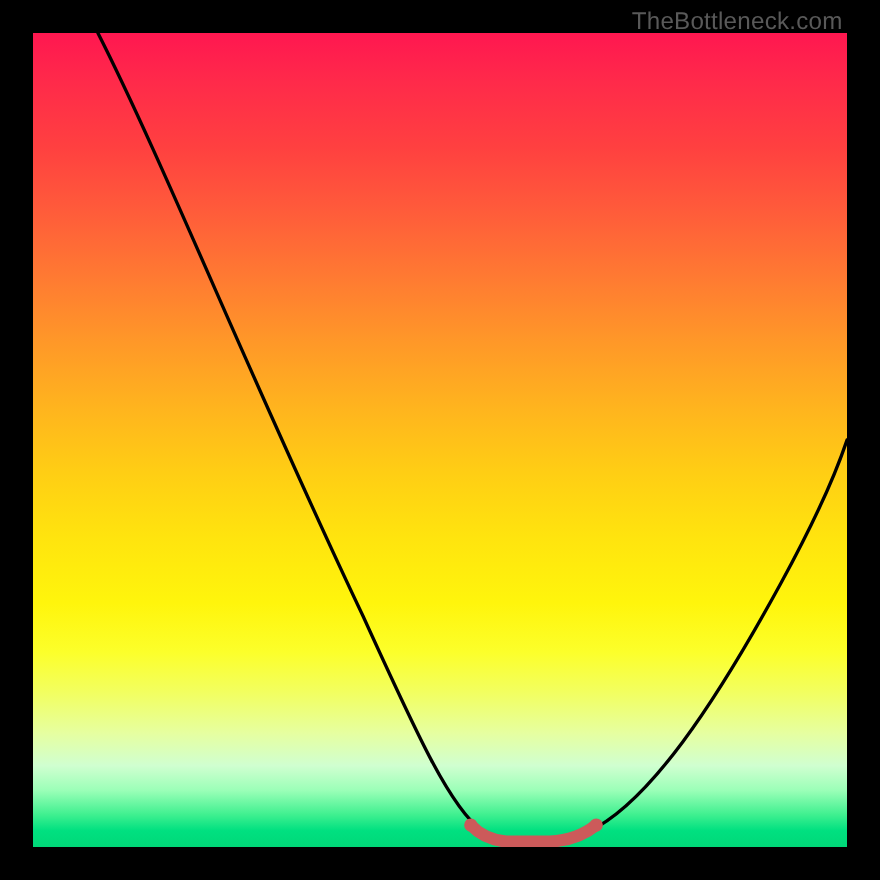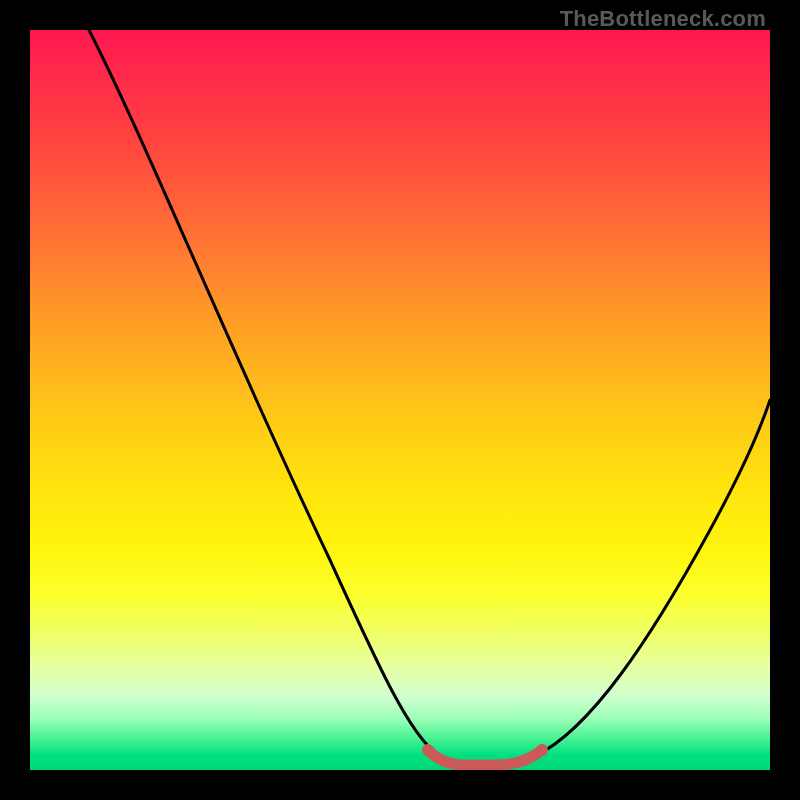--- a/index.html
+++ b/index.html
@@ -36,21 +36,21 @@
       #00e080 98%,
       #00d878 100%
     );
   }
   .watermark {
     position: absolute;
     top: 6px;
     right: 34px;
     font-family: Arial, Helvetica, sans-serif;
     font-size: 22px;
-    font-weight: 700;
+    font-weight: 400;
     color: #595959;
     letter-spacing: 0.2px;
     text-align: right;
   }
   svg.curve {
     position: absolute;
     left: 0;
     top: 0;
     width: 740px;
     height: 740px;

